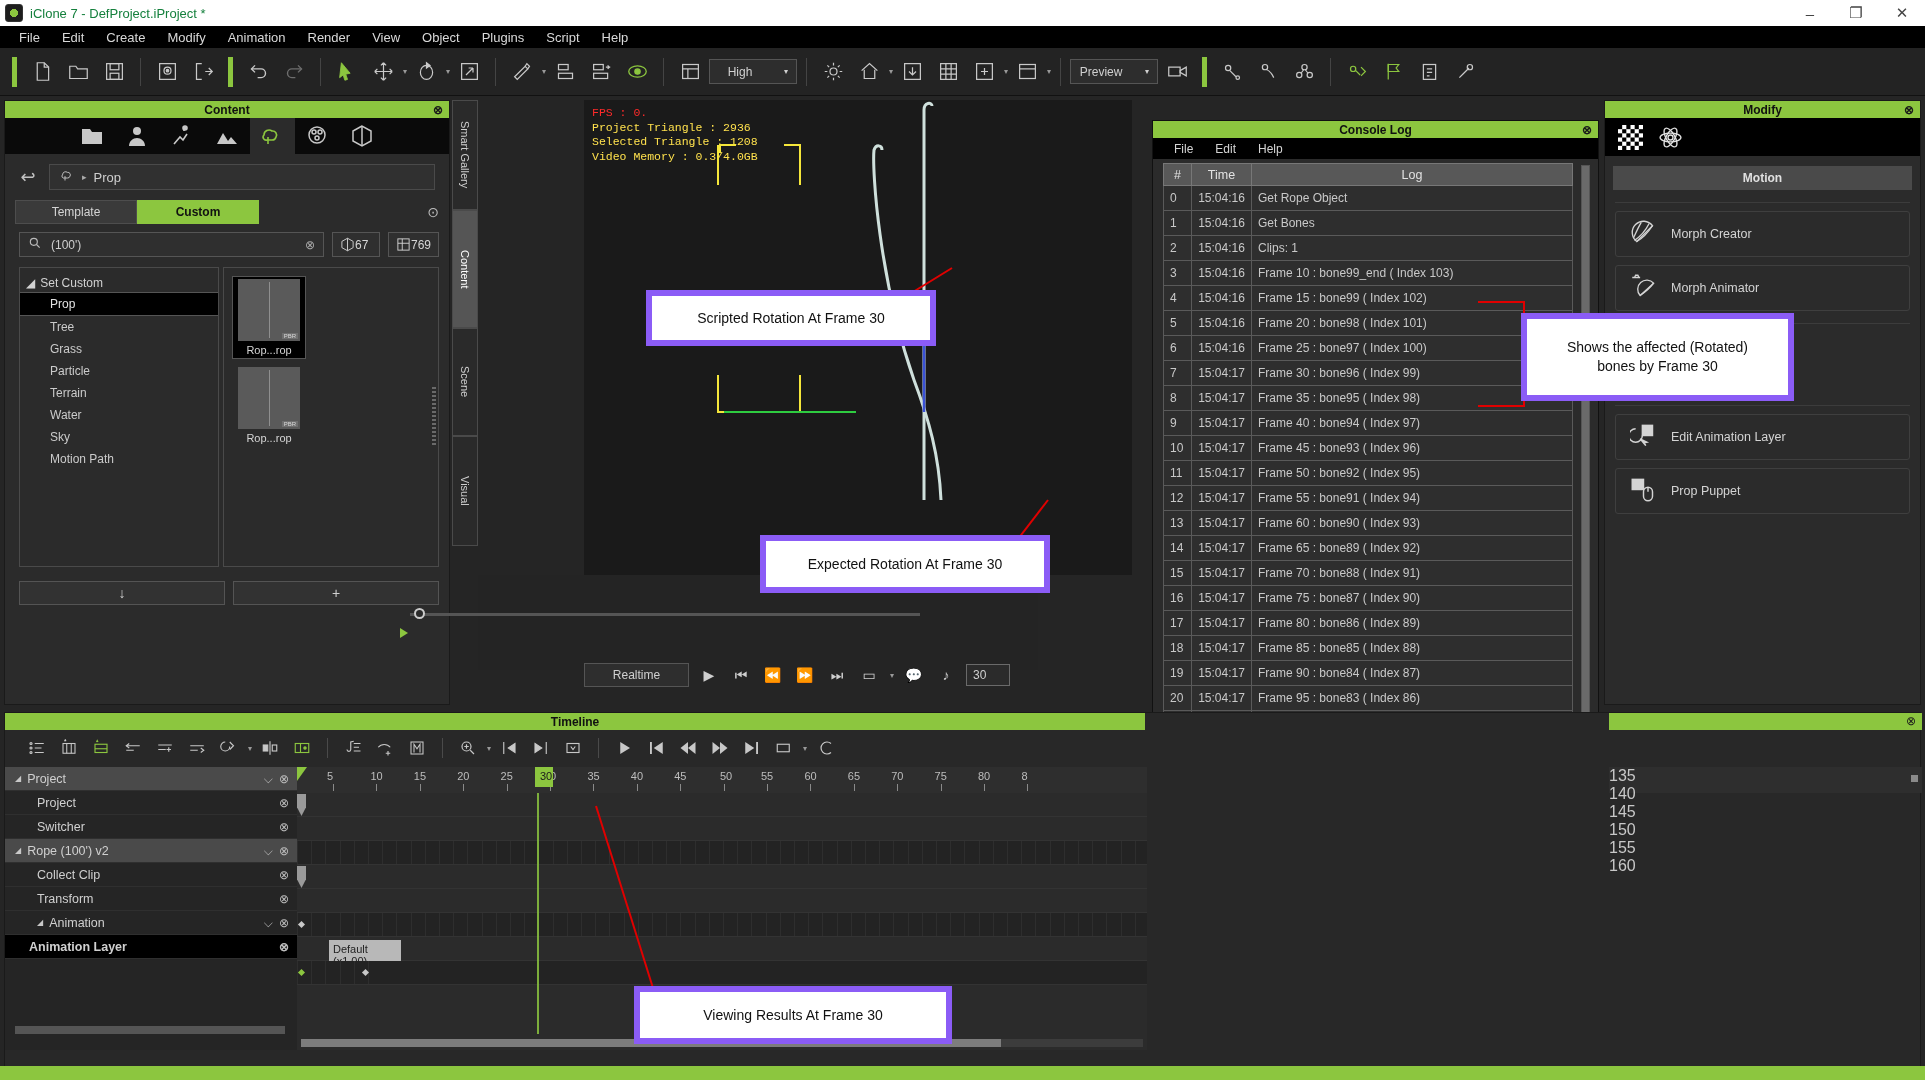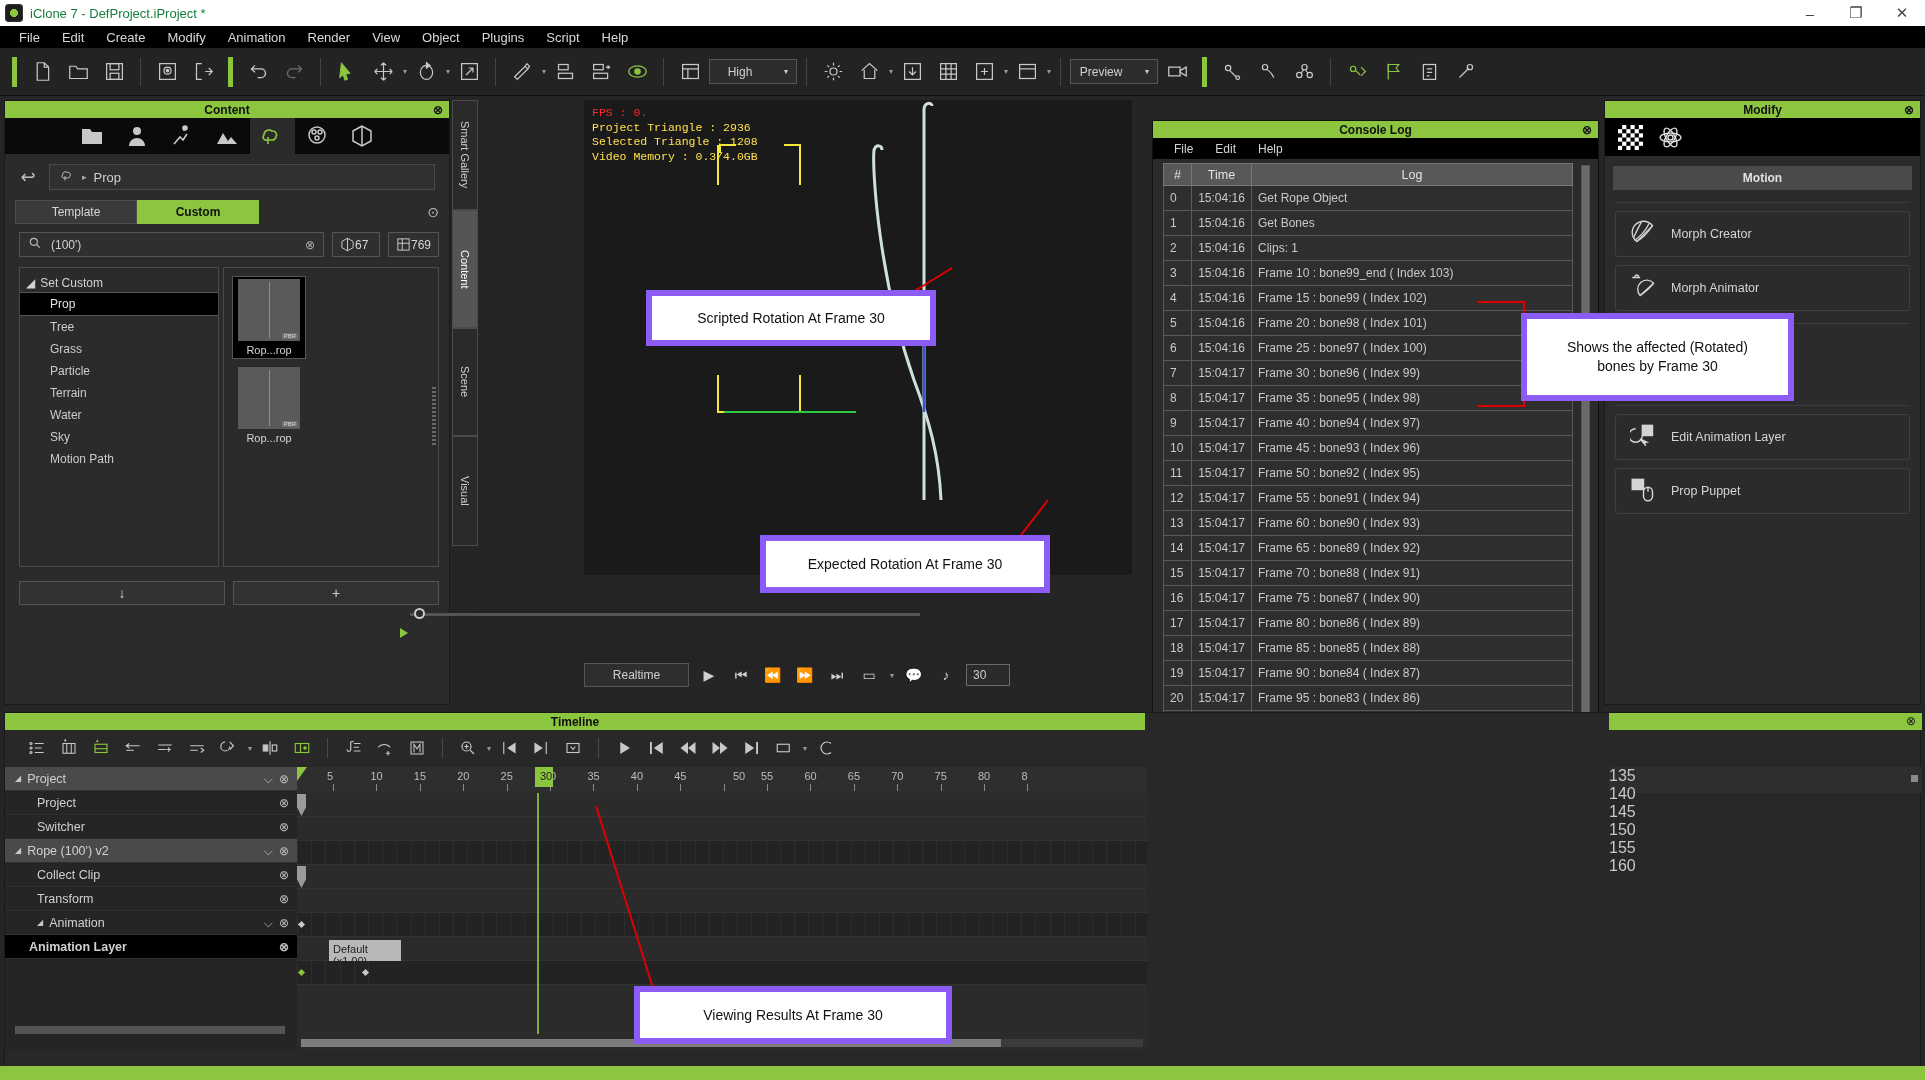--- a/index.html
+++ b/index.html
@@ -1087,21 +1087,21 @@
           <div class="tick" style="left: 203.6px;">25</div>
           <div class="tickline" style="left: 209.6px;"></div>
           <div class="tick" style="left: 247px;">30</div>
           <div class="tickline" style="left: 253px;"></div>
           <div class="tick" style="left: 290.4px;">35</div>
           <div class="tickline" style="left: 296.4px;"></div>
           <div class="tick" style="left: 333.8px;">40</div>
           <div class="tickline" style="left: 339.8px;"></div>
           <div class="tick" style="left: 377.2px;">45</div>
           <div class="tickline" style="left: 383.2px;"></div>
-          <div class="tick" style="left: 409px; padding-left: 27px;">50</div>
+          <div class="tick" style="left: 396px; padding-left: 27px;">50</div>
           <div class="tickline" style="left: 426.6px;"></div>
           <div class="tick" style="left: 464px;">55</div>
           <div class="tickline" style="left: 470px;"></div>
           <div class="tick" style="left: 507.4px;">60</div>
           <div class="tickline" style="left: 513.4px;"></div>
           <div class="tick" style="left: 550.8px;">65</div>
           <div class="tickline" style="left: 556.8px;"></div>
           <div class="tick" style="left: 594.2px;">70</div>
           <div class="tickline" style="left: 600.2px;"></div>
           <div class="tick" style="left: 637.6px;">75</div>

